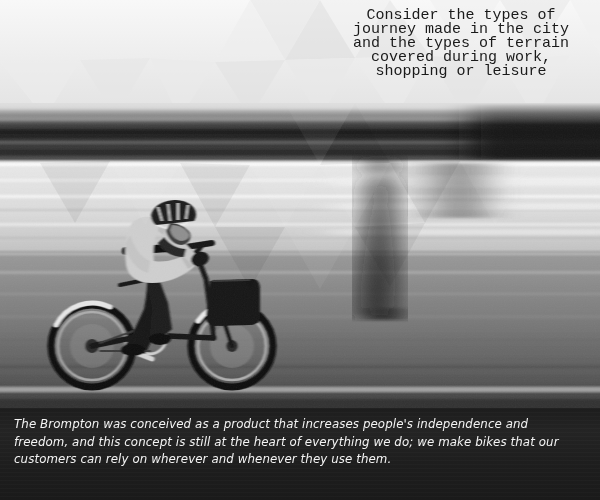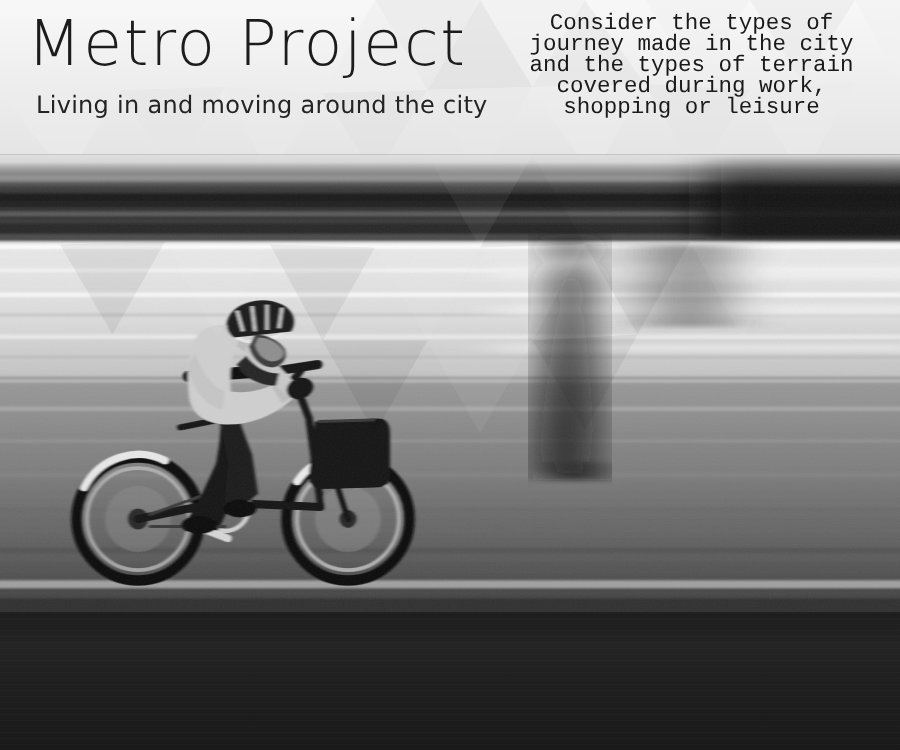--- a/index.html
+++ b/index.html
@@ -166,23 +166,21 @@
         <polygon points="500,60 570,55 535,118" fill="#ececec"></polygon>
         <polygon points="150,58 215,62 180,118" fill="#ebebeb"></polygon>
         <polygon points="80,60 150,58 115,118" fill="#e6e6e6"></polygon>
         <polygon points="0,62 80,60 45,118" fill="#ededed"></polygon>
         <polygon points="430,0 500,0 465,56" fill="#f0f0f0"></polygon>
         <polygon points="500,0 570,0 535,55" fill="#e8e8e8"></polygon>
         <polygon points="570,0 600,0 600,55" fill="#f1f1f1"></polygon>
       </g>
     </svg>
 
-    <div class="title">Metro Project</div>
-
-    <div class="subtitle">Living in and moving around the city</div>
+
 
     <div class="brief brief-1">Consider the types of journey made in the city and the types of terrain covered during work, shopping or leisure</div>
 
   </div>
 
   <div class="photo">
     <svg width="600" height="308" viewBox="0 0 600 308">
       <defs>
 
         <filter id="mblur" x="-20%" y="-20%" width="140%" height="140%">
@@ -360,16 +358,17 @@
 
       <rect x="0" y="0" width="600" height="308" filter="url(#grain)" opacity=".5"></rect>
     </svg>
 
     <div class="photo-fade"></div>
   </div>
 
   <div class="band">
     <div class="band-streaks"></div>
 
+    <div class="quote">The Brompton was conceived as a product that increases people's independence and freedom, and this concept is still at the heart of everything we do; we make bikes that our customers can rely on wherever and whenever they use them.</div>
 
   </div>
 
 </div>
 
 </body></html>

